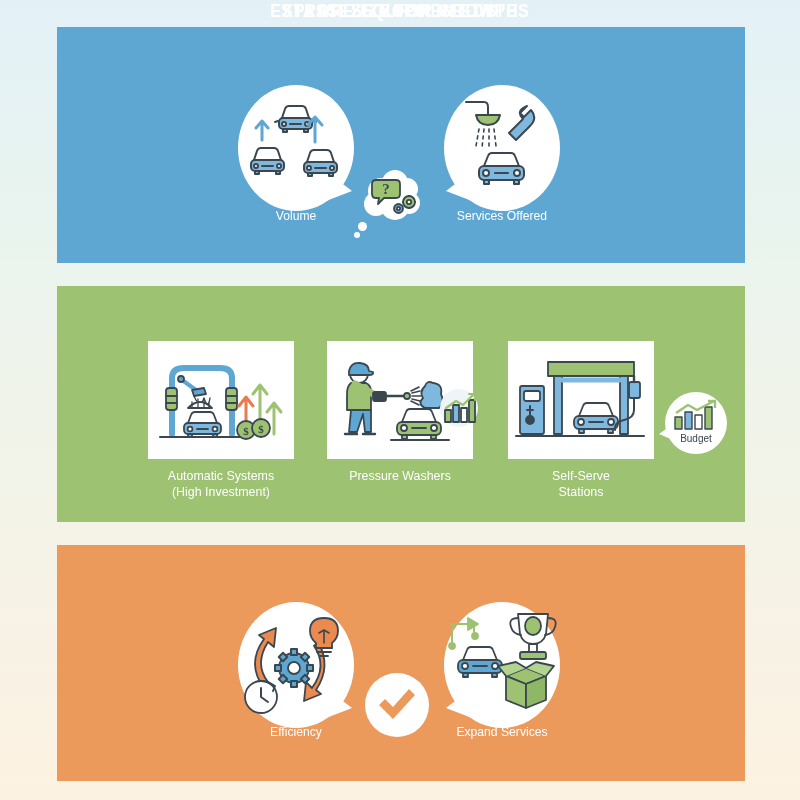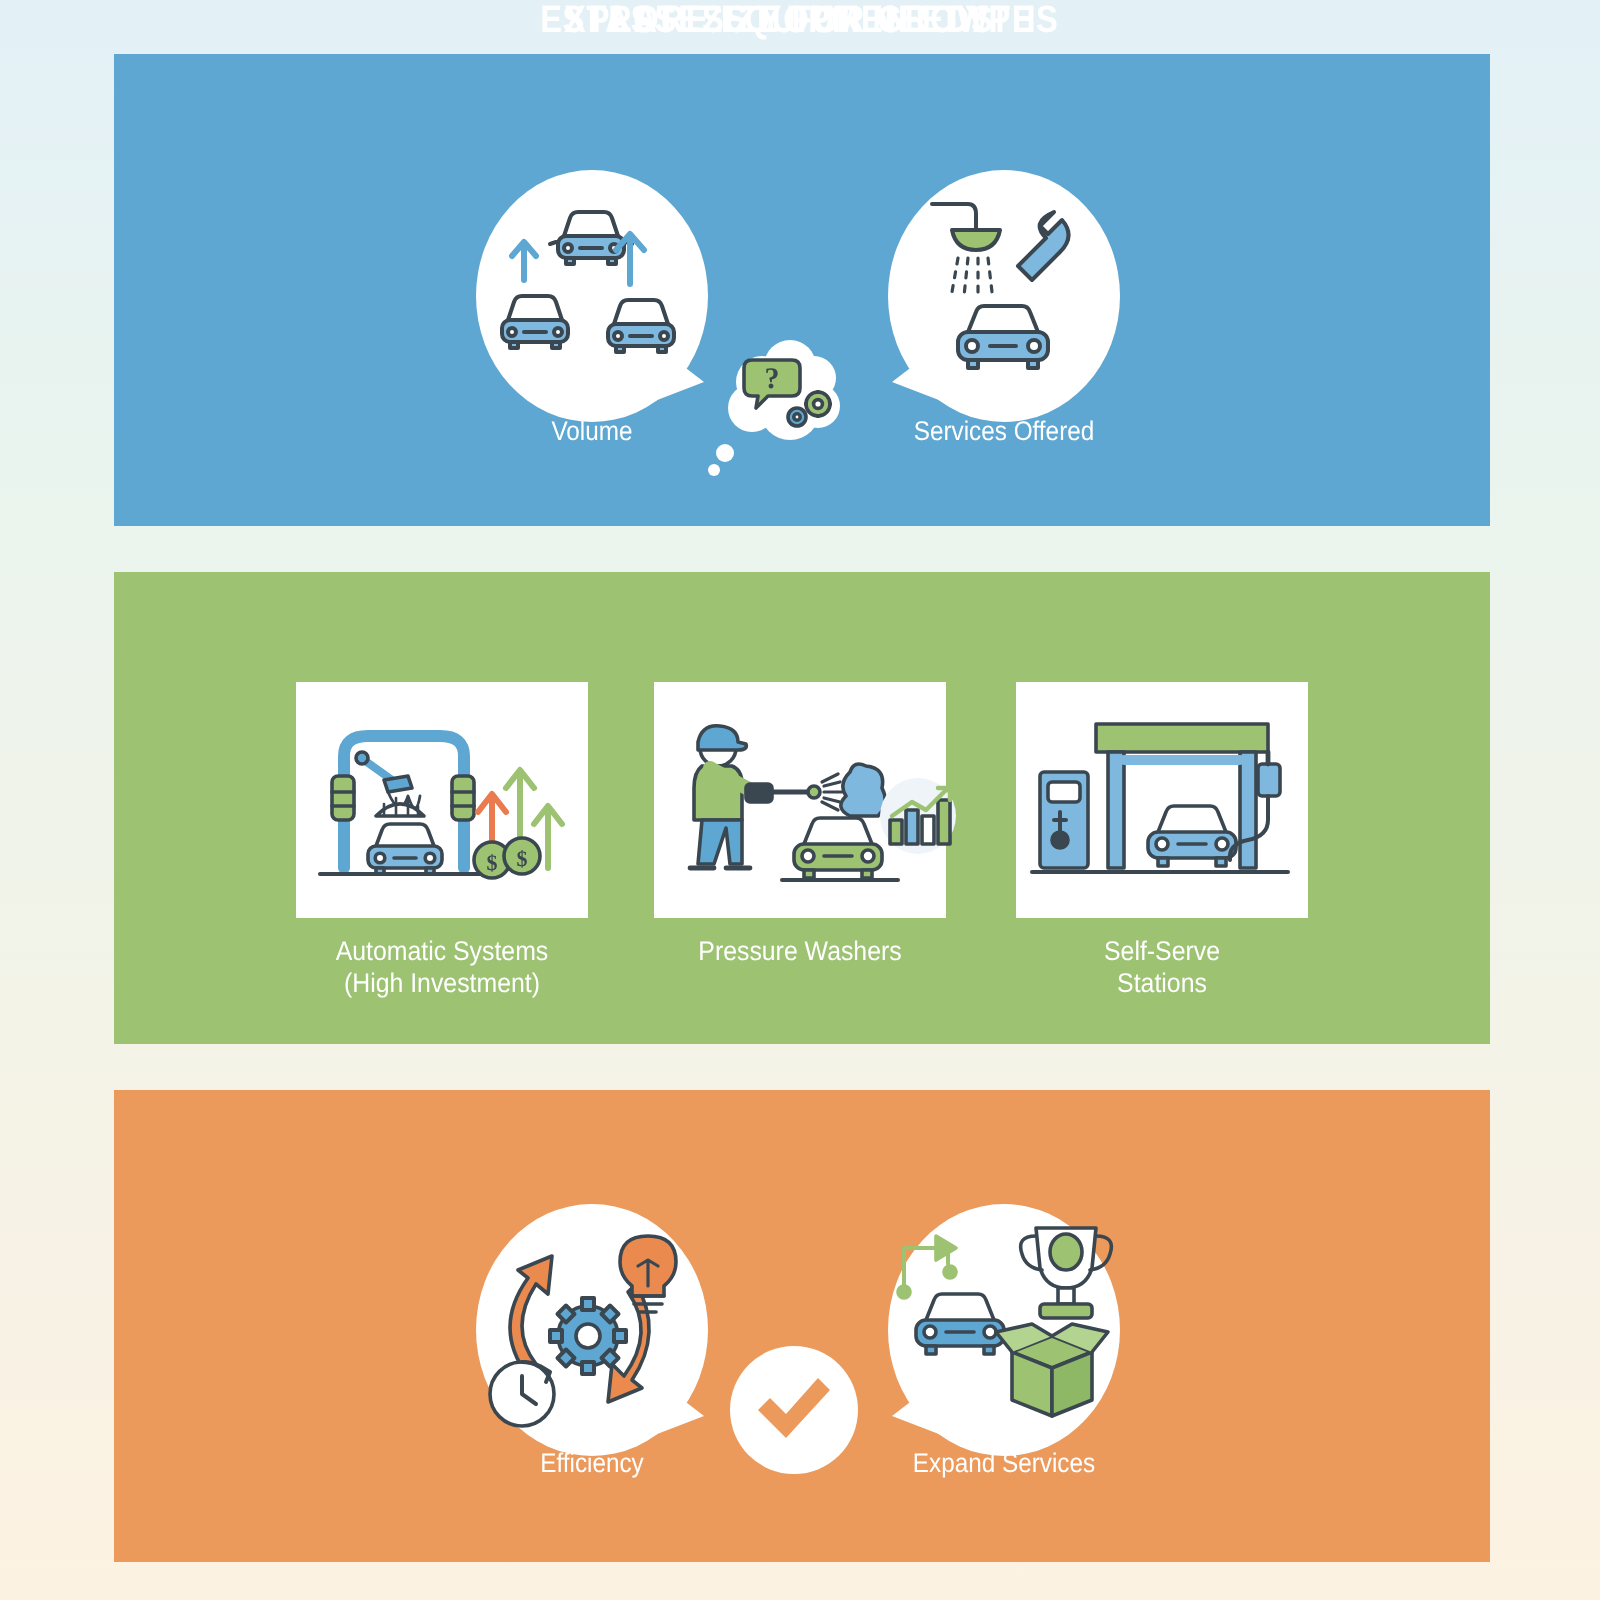--- a/index.html
+++ b/index.html
@@ -308,20 +308,33 @@
       <line x1="118" y1="24" x2="118" y2="30" stroke-width="2.4"></line>
       <path d="M118 46 L118 58 Q118 66 108 68 Q98 70 99 78" stroke-width="2"></path>
       <line x1="0" y1="84" x2="128" y2="84" stroke-width="2"></line>
     </g>
   </svg>
   <div class="card-cap" style="left:508px;top:468px;width:146px;">
     <div>Self-Serve</div>
     <div>Stations</div>
   </div>
 
+  <div class="budget-bub" style="left:665px;top:392px;">
+    <svg style="position:absolute;left:8px;top:8px;" width="46" height="30" viewBox="0 0 46 30">
+      <g stroke="#3a4750" stroke-width="1.4" stroke-linejoin="round">
+        <rect x="2" y="17" width="7" height="12" fill="#9cc272"></rect>
+        <rect x="12" y="12" width="7" height="17" fill="#7fb8de"></rect>
+        <rect x="22" y="15" width="7" height="14" fill="#fff"></rect>
+        <rect x="32" y="7" width="7" height="22" fill="#9cc272"></rect>
+        <path d="M3 13 L15 5 L24 10 L41 1" fill="none" stroke="#9cc272" stroke-width="2.4"></path>
+        <path d="M35 1 L42 1 L42 8" fill="none" stroke="#9cc272" stroke-width="2.4"></path>
+      </g>
+    </svg>
+    <div class="budget-txt">Budget</div>
+  </div>
 
   <div class="band band-orange"></div>
   <div class="band-title">STRATEZIZE FOR GROWTH</div>
 
   <div class="bubble bub-left" style="left:238px;top:602px;"></div>
   <svg style="position:absolute;left:240px;top:608px;" width="108" height="110" viewBox="0 0 108 110">
     <g stroke="#3a4750" stroke-width="1.8" stroke-linejoin="round" stroke-linecap="round">
 
       <path d="M28 74 Q14 56 28 34 L34 39 L36 20 L19 27 L24 31 Q6 56 24 80 Z" fill="#ea8a4f"></path>
       <path d="M74 38 Q88 58 72 80 L66 74 L64 93 L81 86 L76 82 Q92 58 78 34 Z" fill="#ea8a4f"></path>

